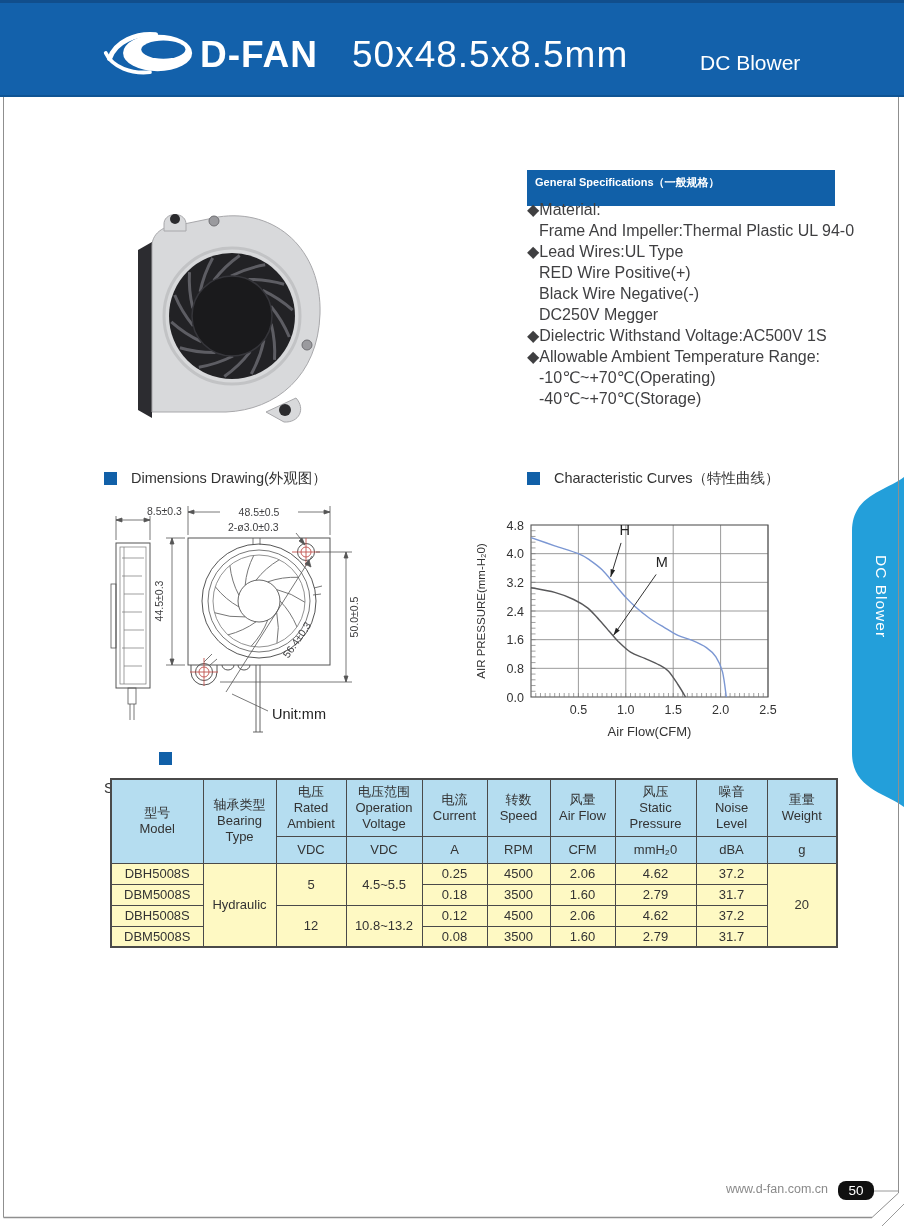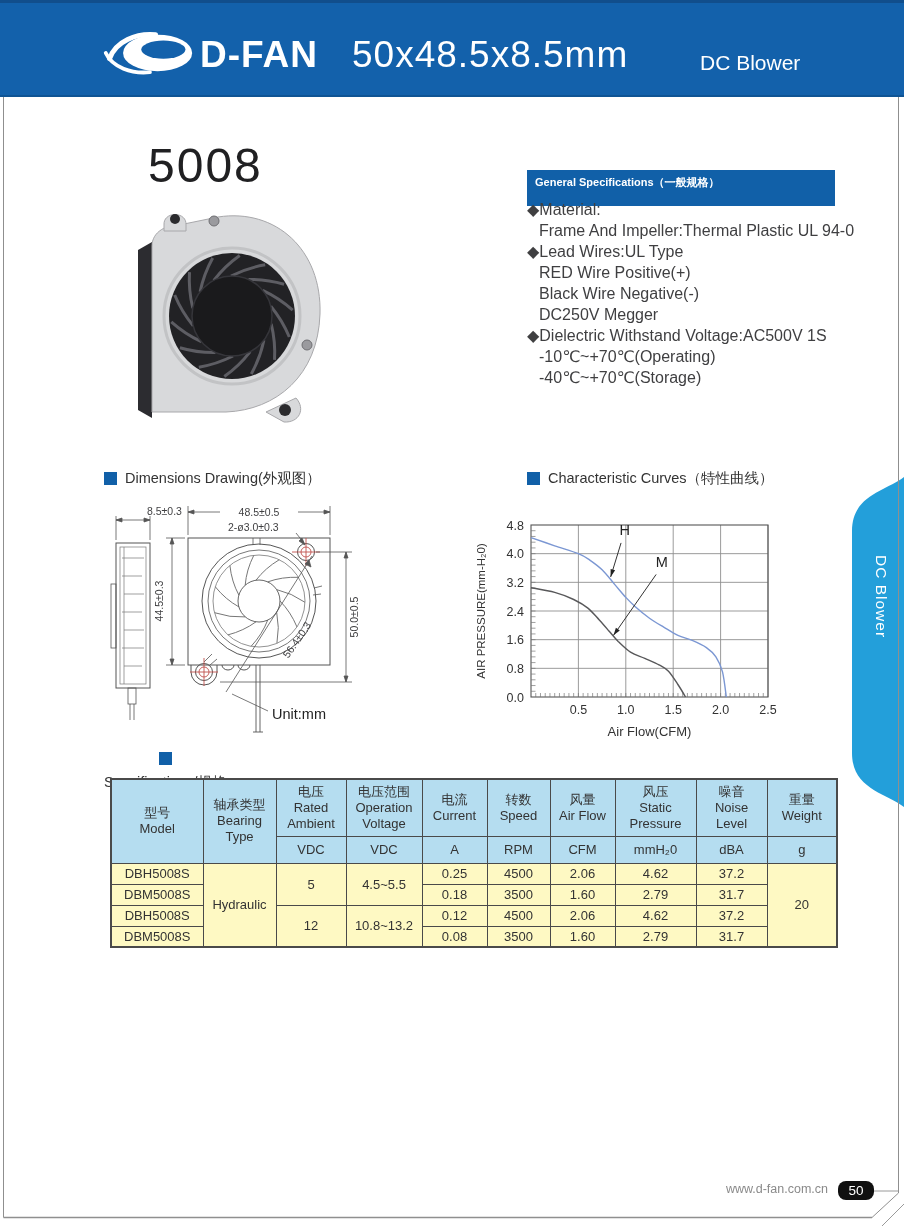--- a/index.html
+++ b/index.html
@@ -18,21 +18,21 @@
   .model { position:absolute; left:148px; top:138px; font-size:48px; font-weight:500; color:#202022; letter-spacing:2px; }
   .photo { position:absolute; left:126px; top:204px; width:210px; height:232px; }
 
   
   .gen-title { position:absolute; left:527px; top:170px; width:308px; height:36px; background:#1160a8;
                color:#fff; font-size:11px; font-weight:600; line-height:24px; padding-left:8px; }
   .gen-list { position:absolute; left:527px; top:199px; width:350px; font-size:16px; color:#3f3f41; line-height:21px; }
   .gen-list .cont { padding-left:12px; }
 
   
-  .sec-h { position:absolute; display:flex; align-items:center; gap:8px; font-size:14.5px; color:#333; }
+  .sec-h { position:absolute; display:flex; align-items:center; gap:14px; font-size:14.5px; color:#333; }
   .sec-h .sq { width:13px; height:13px; background:#1160a8; flex:0 0 auto; }
   .sec-dims { left:104px; top:469px; }
   .sec-curves { left:527px; top:469px; }
   .sec-specs { left:104px; top:752px;flex-direction:column; }
 
   .drawing { position:absolute; left:100px; top:496px; width:320px; height:252px; }
   .drawing text { font-family:"Liberation Sans","DejaVu Sans",sans-serif; }
   .chart { position:absolute; left:473px; top:503px; width:310px; height:240px; }
   .chart text { font-family:"Liberation Sans","DejaVu Sans",sans-serif; }
 
@@ -71,21 +71,20 @@
       <path d="M10,33 C16,15 38,6 58,8" stroke="#fff" stroke-width="5" fill="none" stroke-linecap="round"></path>
       <path d="M6,27 C13,42 33,49 52,47" stroke="#fff" stroke-width="4" fill="none" stroke-linecap="round"></path>
       <ellipse cx="60" cy="27" rx="36" ry="19" fill="#fff"></ellipse>
       <ellipse cx="66" cy="23.5" rx="23" ry="9.5" fill="#1361ab"></ellipse>
     </svg>
     <span class="brand">D-FAN</span>
     <span class="size-title">50x48.5x8.5mm</span>
     <span class="category">DC Blower</span>
   </header>
 
-  <h1 class="model">5008</h1>
 
   <svg class="photo" viewBox="0 0 210 232">
     <polygon points="12,46 26,38 26,214 12,206" fill="#2c2c30"></polygon>
     <path d="M26,120 L26,42 C26,28 40,20 58,20 L92,13 C150,4 196,46 194,110 C192,172 150,206 100,208 L26,208 Z" fill="#d8d9db" stroke="#a8a8ab" stroke-width="1"></path>
     <path d="M38,21 C37,7 61,7 60,21 L60,27 L38,27 Z" fill="#d8d9db" stroke="#a8a8ab"></path>
     <circle cx="49" cy="15" r="5" fill="#2b2b2e"></circle>
     <circle cx="88" cy="17" r="5" fill="#9a9a9e" stroke="#6f6f73"></circle>
     <circle cx="181" cy="141" r="5" fill="#9a9a9e" stroke="#6f6f73"></circle>
     <circle cx="106" cy="112" r="68" fill="none" stroke="#c2c3c5" stroke-width="3"></circle>
     <circle cx="106" cy="112" r="63" fill="#222225"></circle>
@@ -113,20 +112,21 @@
 
   <div class="gen-title">General Specifications（一般规格）</div>
   <div class="gen-list">
     <div>◆Material:</div>
     <div class="cont">Frame And Impeller:Thermal Plastic UL 94-0</div>
     <div>◆Lead Wires:UL Type</div>
     <div class="cont">RED Wire Positive(+)</div>
     <div class="cont">Black Wire Negative(-)</div>
     <div class="cont">DC250V Megger</div>
     <div>◆Dielectric Withstand Voltage:AC500V 1S</div>
+    <div>◆Allowable Ambient Temperature Range:</div>
     <div class="cont">-10℃~+70℃(Operating)</div>
     <div class="cont">-40℃~+70℃(Storage)</div>
   </div>
 
   <div class="sec-h sec-dims">
     <span class="sq"></span>
     <span>Dimensions Drawing(外观图）</span>
   </div>
   <div class="sec-h sec-curves">
     <span class="sq"></span>

